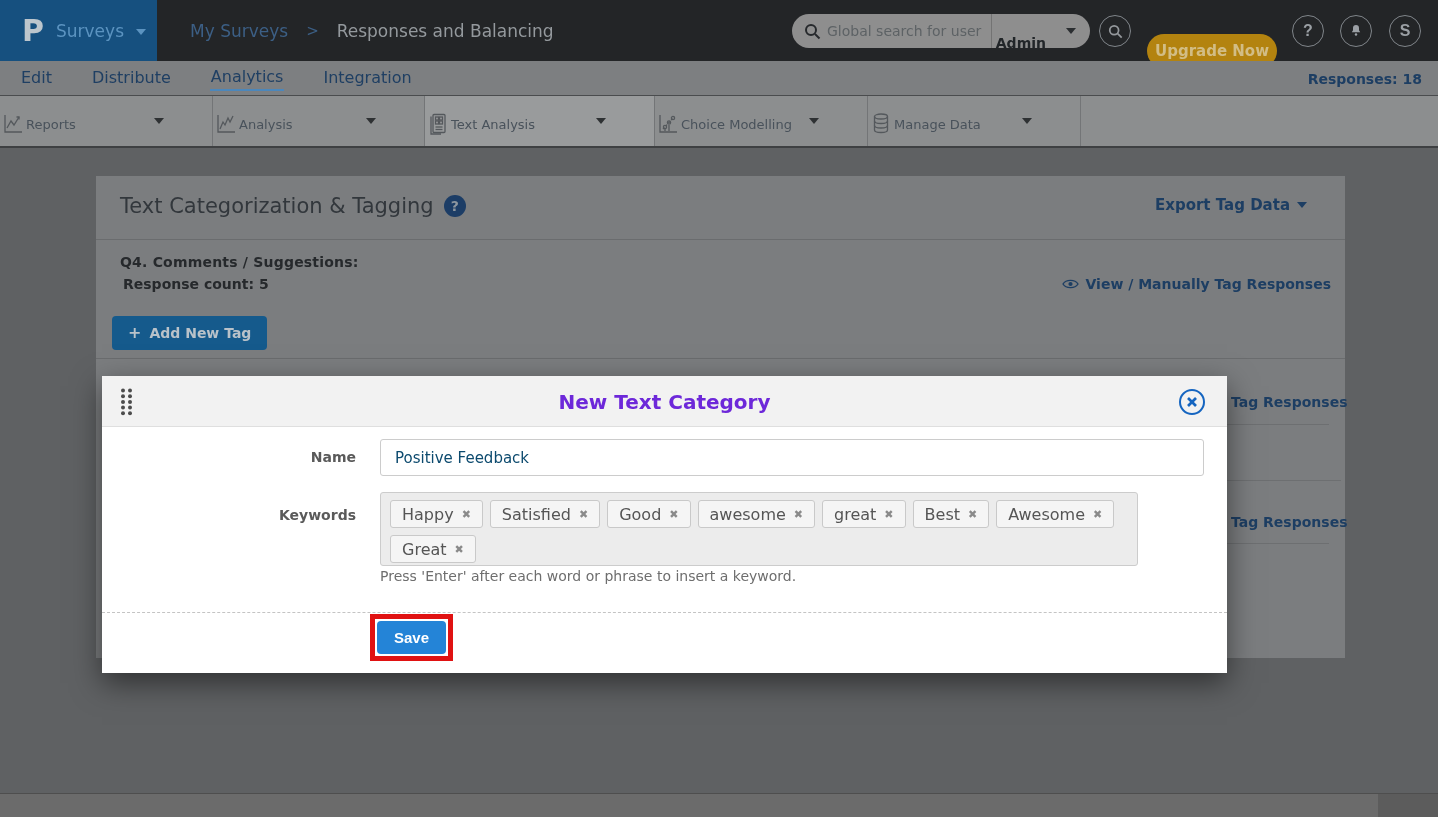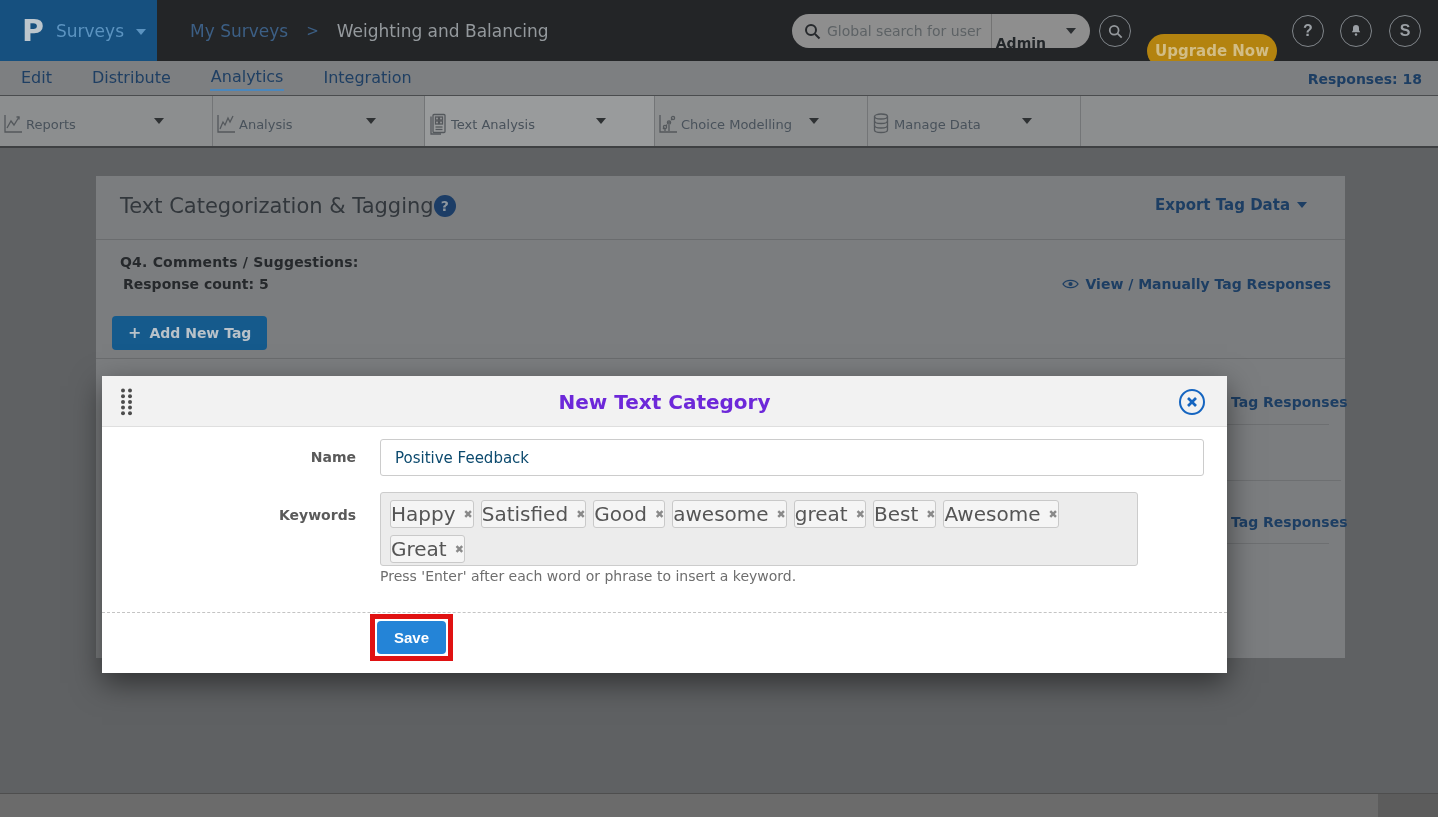--- a/index.html
+++ b/index.html
@@ -41,21 +41,21 @@
   .tool-tab { position:relative; height:50px; border-right:1px solid #737577; cursor:pointer; display:flex; flex-direction:row; align-items:center; justify-content:flex-start; padding-top:5px; }
   .tool-tab.active { background:#999b9c; }
   .tool-tab .tab-label { font-size:13px; color:#49525b; margin-top:2px; }
   .tool-tab .caret { position:absolute; right:48px; top:22px; color:#2e3133; }
   .tab-icon { width:26px; height:24px; }
   .tab-icon path, .tab-icon rect, .tab-icon circle, .tab-icon ellipse, .tab-icon line, .tab-icon polyline { stroke:#54585c; fill:none; stroke-width:1.3; }
 
   
   .card { position:absolute; left:96px; top:176px; width:1249px; height:482px; background:#7b7d7f; }
   .card-header { position:absolute; left:0; top:0; width:100%; height:64px; border-bottom:1px solid #6a6c6e; }
-  .card-title { position:absolute; left:24px; top:18px; font-size:21px; color:#32373c; display:flex; align-items:center; }
+  .card-title { position:absolute; left:24px; top:18px; font-size:21px; color:#32373c; display:flex; align-items:center; gap:10px; }
   .help-dot { width:22px; height:22px; border-radius:50%; background:#1c3d66; color:#8e979f; font-size:14px; font-weight:bold; display:flex; align-items:center; justify-content:center; cursor:pointer; }
   .export-link { position:absolute; right:38px; top:20px; font-size:15px; color:#1d3e63; font-weight:600; cursor:pointer; display:flex; align-items:center; gap:7px; }
   .export-link .caret { color:#1d3e63; }
 
   .q-block { position:absolute; left:24px; top:78px; }
   .q-title { font-size:14px; font-weight:bold; color:#26292c; letter-spacing:0.2px; }
   .q-count { font-size:14px; font-weight:bold; color:#26292c; margin-top:6px; padding-left:3px; }
   .view-link { position:absolute; right:14px; top:100px; font-size:14px; font-weight:bold; color:#1d3e63; cursor:pointer; display:flex; align-items:center; gap:7px; }
 
   .add-tag-btn { position:absolute; left:16px; top:140px; height:34px; background:#155a8c; border:none; border-radius:4px; color:#b9c2c9; font-size:14px; font-weight:bold; padding:0 16px; cursor:pointer; font-family:inherit; display:flex; align-items:center; gap:8px; }
@@ -79,21 +79,21 @@
   .modal-header { position:absolute; left:0; top:0; width:100%; height:51px; background:#f2f2f2; border-bottom:1px solid #dfdfdf; }
   .modal-title { position:absolute; left:0; right:0; top:0; height:51px; display:flex; align-items:center; justify-content:center; font-size:20px; font-weight:600; color:#6d28d9; }
   .drag-handle { position:absolute; left:18px; top:11px; cursor:move; }
   .modal-close { position:absolute; right:22px; top:13px; width:26px; height:26px; border:2px solid #1565c0; border-radius:50%; background:transparent; display:flex; align-items:center; justify-content:center; cursor:pointer; }
 
   .field-label { position:absolute; left:0; width:254px; text-align:right; font-size:14px; font-weight:bold; color:#5a5a5a; }
   .name-label { top:73px; }
   .kw-label { top:131px; }
   .name-input { position:absolute; left:278px; top:63px; width:824px; height:37px; border:1px solid #cccccc; border-radius:3px; font-size:15px; color:#0c4a6e; padding:0 14px; outline:none; font-family:inherit; background:#fff; }
   .kw-box { position:absolute; left:278px; top:116px; width:758px; height:74px; background:#ececec; border:1px solid #cccccc; border-radius:3px; padding:7px 9px; display:flex; flex-wrap:wrap; align-content:flex-start; gap:7px; cursor:text; }
-  .kw-tag { display:inline-flex; align-items:center; gap:8px; background:#f5f5f5; border:1px solid #c9c9c9; border-radius:3px; padding:4px 0; font-size:20px; color:#555555; height:28px; }
+  .kw-tag { display:inline-flex; align-items:center; gap:8px; background:#f5f5f5; border:1px solid #c9c9c9; border-radius:3px; padding:4px 11px; font-size:16px; color:#555555; height:28px; }
   .kw-remove { color:#8a8a8a; font-weight:bold; font-size:11px; cursor:pointer; line-height:1; }
   .kw-remove::after { content:"✖"; }
   .kw-helper { position:absolute; left:278px; top:192px; font-size:14px; color:#6e6e6e; }
   .modal-dashed { position:absolute; left:0; top:236px; width:100%; height:0; border-top:1px dashed #c4c4c4; }
   .save-highlight { position:absolute; left:268px; top:238px; border:5px solid #e01212; padding:2px; display:inline-block; }
   .save-btn { display:block; background:#2484d7; border:none; border-radius:4px; color:#ffffff; font-size:15px; font-weight:bold; padding:8px 17px; cursor:pointer; font-family:Liberation Sans, sans-serif; }
 
   .eye-icon, .db-icon { display:inline-block; }
 </style>
 </head>
@@ -103,21 +103,21 @@
 
   <div class="topbar">
     <div class="brand">
       <span class="brand-logo">P</span>
       <span class="brand-label">Surveys</span>
       <span class="caret"></span>
     </div>
     <div class="crumbs">
       <span class="crumb1">My Surveys</span>
       <span class="crumb-sep">&gt;</span>
-      <span class="crumb2">Weighting and Balancing</span>
+      <span class="crumb2">Responses and Balancing</span>
     </div>
 
     <div class="search-pill">
       <svg width="17" height="17" viewBox="0 0 17 17">
         <circle cx="7" cy="7" r="5" fill="none" stroke="#26292c" stroke-width="2"></circle>
         <line x1="11" y1="11" x2="15.5" y2="15.5" stroke="#26292c" stroke-width="2"></line>
       </svg>
       <input type="text" placeholder="Global search for user" style="">
       <span class="scope-sep"></span>
       <span class="search-scope">Admin</span>

